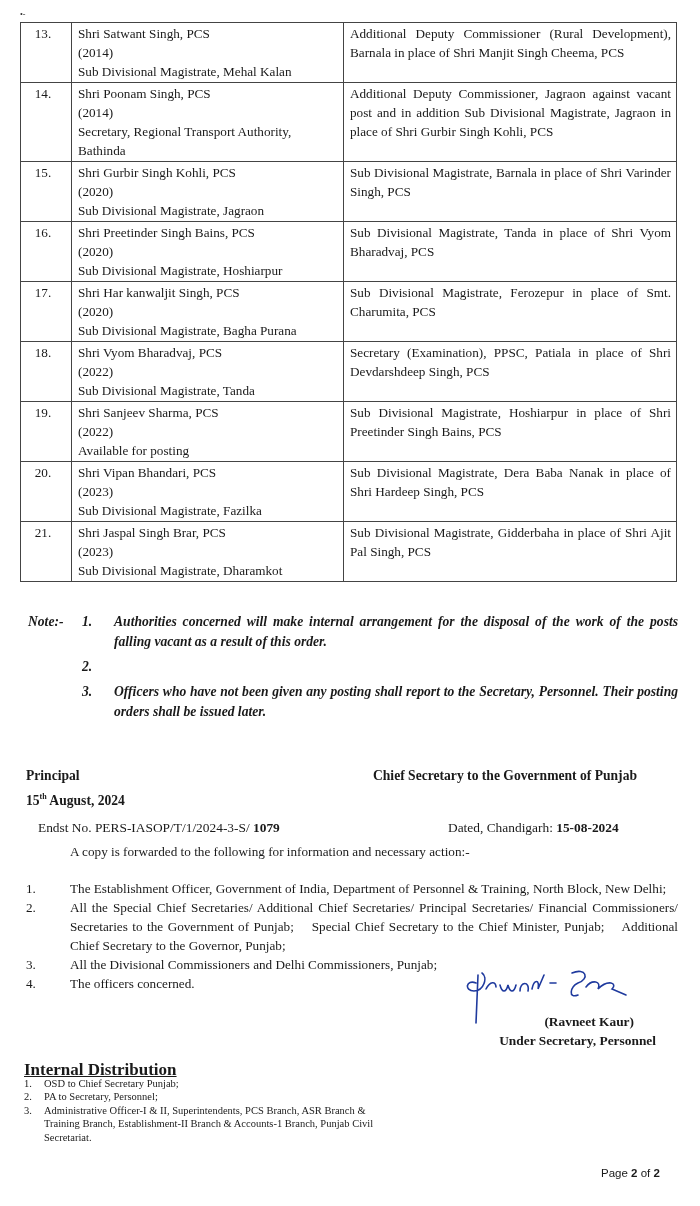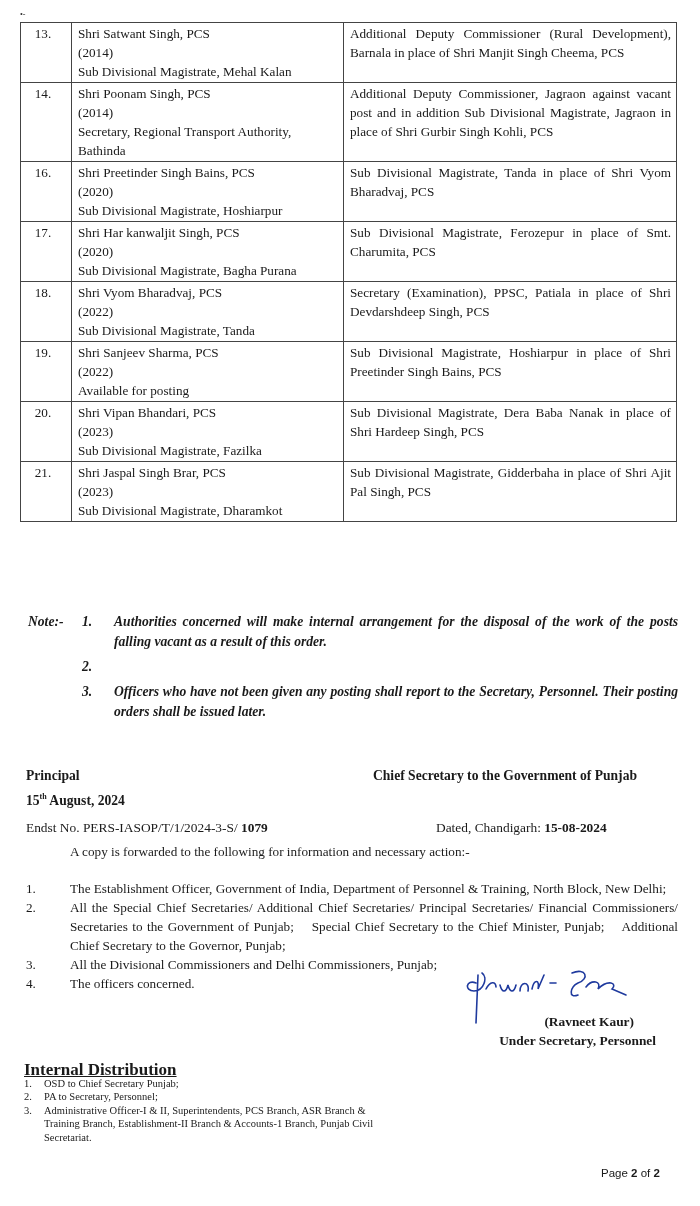--- a/index.html
+++ b/index.html
@@ -17,21 +17,21 @@
   .notes { position: absolute; left: 28px; top: 612px; width: 650px; font-style: italic; font-weight: bold;
            font-size: 13.6px; line-height: 20px; }
   .note-row { display: flex; margin-bottom: 5px; }
   .note-label { width: 54px; flex: none; }
   .note-num { width: 32px; flex: none; }
   .note-text { flex: 1; text-align: justify; }
   .sig-block { position: absolute; top: 765px; font-weight: bold; font-size: 13.6px; line-height: 21px; }
   .sig-left { left: 26px; }
   .sig-right { left: 340px; width: 330px; text-align: center; }
   sup { font-size: 8px; vertical-align: super; }
-  .endst { position: absolute; top: 820px; font-size: 13.4px; }
+  .endst { position: absolute; top: 820px; font-size: 13.4px; margin-left: 12px; }
   .endst-left { left: 26px; }
   .endst-right { left: 436px; }
   .fwd { position: absolute; left: 26px; top: 842px; width: 652px; font-size: 13.2px; line-height: 19px; }
   .fwd-intro { padding-left: 44px; margin-bottom: 18px; }
   .fwd-row { display: flex; }
   .fwd-num { width: 44px; flex: none; }
   .fwd-text { flex: 1; text-align: justify; }
   .signature { position: absolute; left: 462px; top: 965px; width: 200px; height: 60px; }
   .signer { position: absolute; left: 470px; top: 1012px; width: 186px; text-align: right; font-weight: bold;
             font-size: 13.4px; line-height: 19px; }
@@ -64,20 +64,29 @@
         <tr>
           <td class="sno">14.</td>
           <td class="officer">
             <span class="line">Shri Poonam Singh, PCS</span>
             <span class="line">(2014)</span>
             <span class="line">Secretary, Regional Transport Authority, Bathinda</span>
           </td>
           <td class="posting">Additional Deputy Commissioner, Jagraon against vacant post and in addition Sub Divisional Magistrate, Jagraon in place of Shri Gurbir Singh Kohli, PCS</td>
         </tr>
         <tr>
+          <td class="sno">15.</td>
+          <td class="officer">
+            <span class="line">Shri Gurbir Singh Kohli, PCS</span>
+            <span class="line">(2020)</span>
+            <span class="line">Sub Divisional Magistrate, Jagraon</span>
+          </td>
+          <td class="posting">Sub Divisional Magistrate, Barnala in place of Shri Varinder Singh, PCS</td>
+        </tr>
+        <tr>
           <td class="sno">16.</td>
           <td class="officer">
             <span class="line">Shri Preetinder Singh Bains, PCS</span>
             <span class="line">(2020)</span>
             <span class="line">Sub Divisional Magistrate, Hoshiarpur</span>
           </td>
           <td class="posting">Sub Divisional Magistrate, Tanda in place of Shri Vyom Bharadvaj, PCS</td>
         </tr>
         <tr>
           <td class="sno">17.</td>

